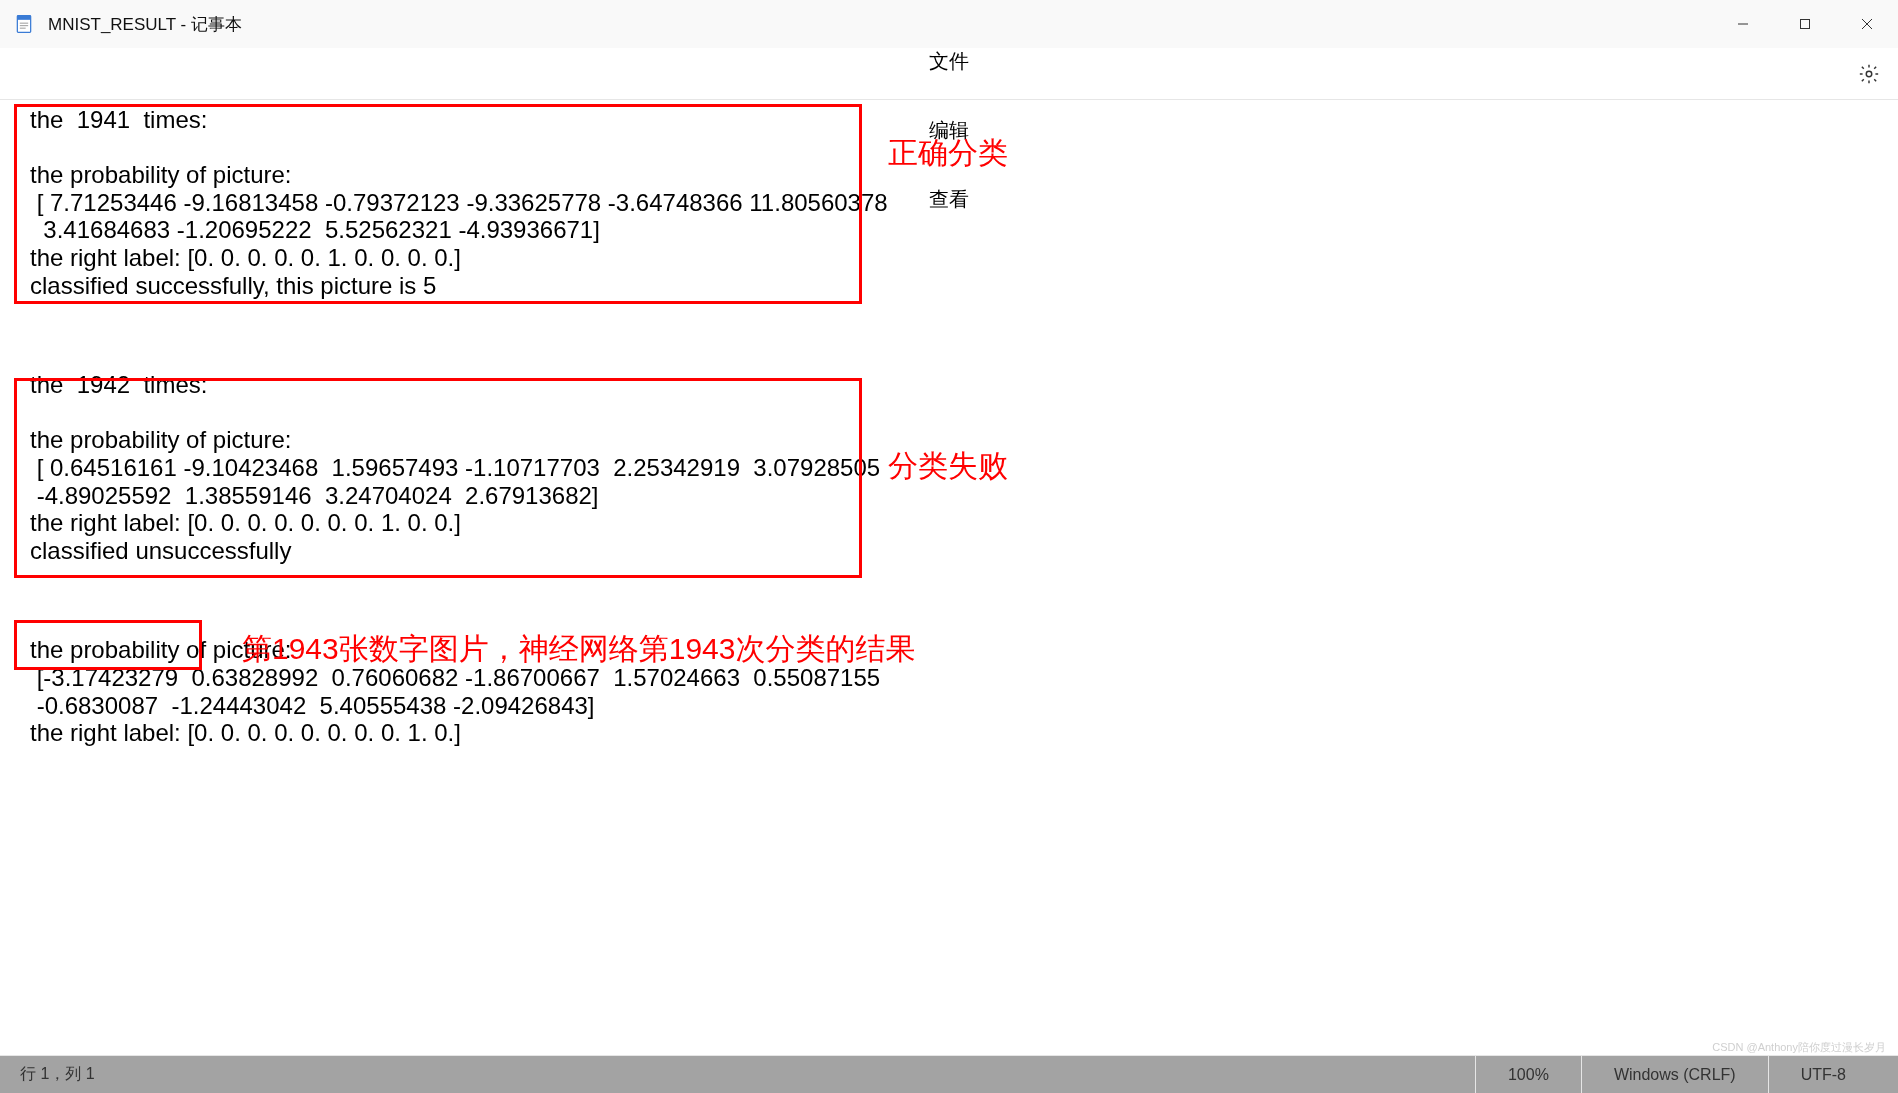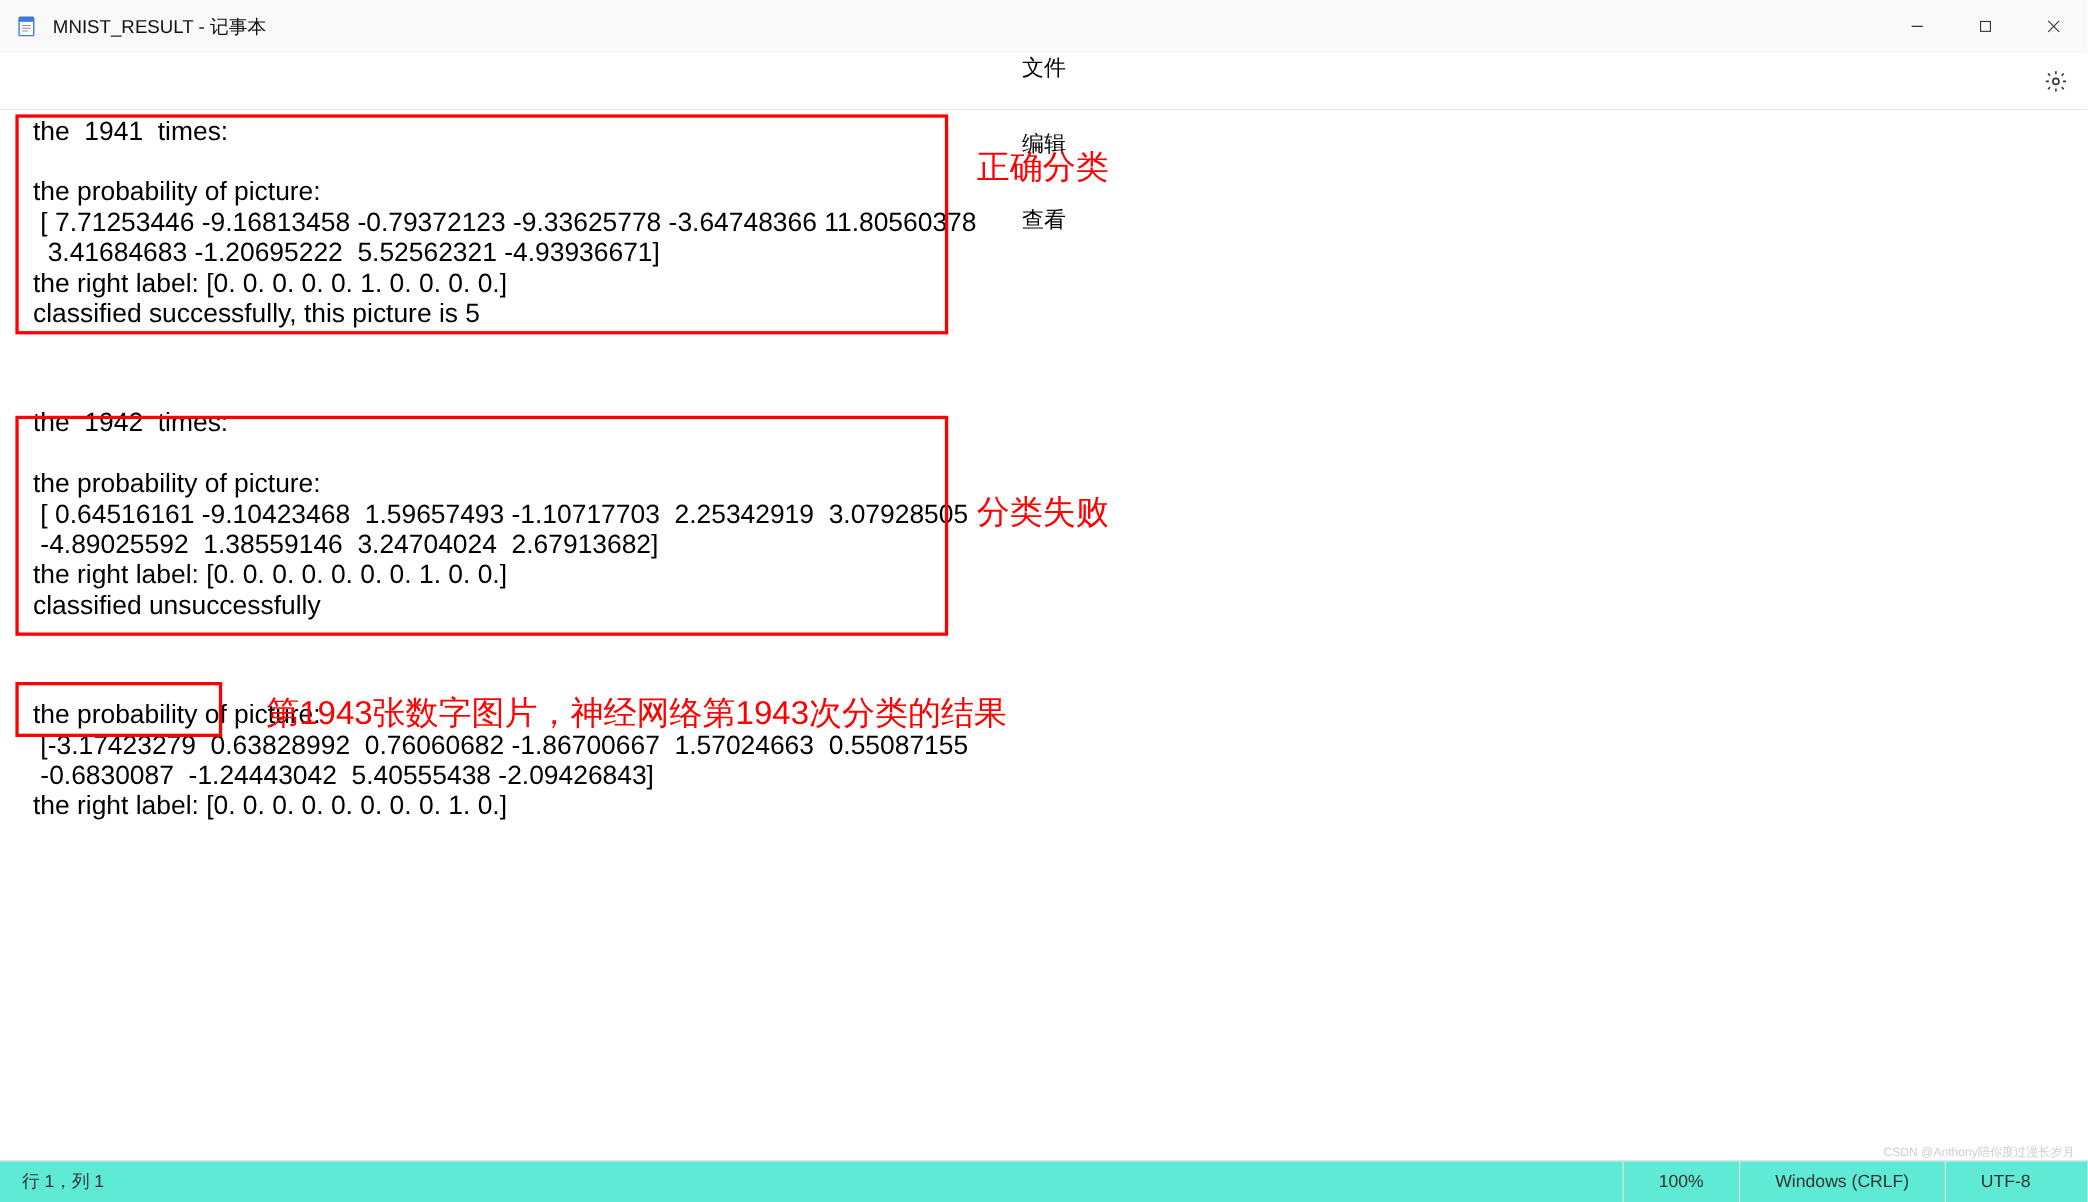--- a/index.html
+++ b/index.html
@@ -76,21 +76,21 @@
       position: absolute;
       color: #ff0000;
       font-size: 30px;
       font-family: "Microsoft YaHei", sans-serif;
     }
 
     .statusbar {
       position: absolute; bottom: 0; left: 0; right: 0;
       height: 38px;
       border-top: 1px solid #e6e6e6;
-      background: #5eead4;
+      background: #a3a3a3;
       display: flex; align-items: center;
       font-size: 16px; color: #333;
       padding: 0 20px;
     }
     .statusbar .spacer { flex: 1; }
     .statusbar .cell { padding: 0 32px; border-left: 1px solid #e6e6e6; height: 100%; display: flex; align-items: center; }
     .statusbar .cell:first-of-type { border-left: none; }
 
     .watermark {
       position: absolute;

